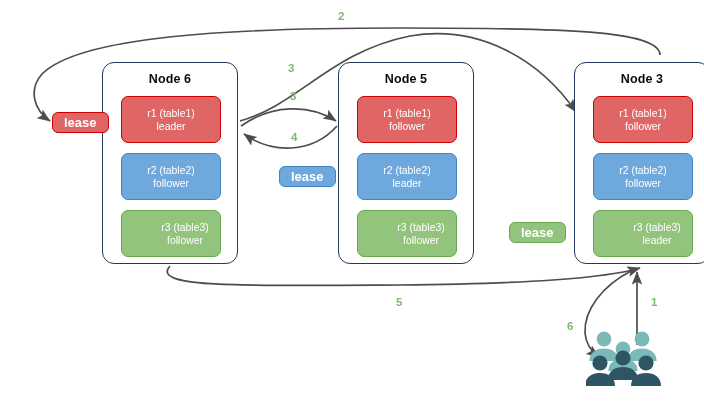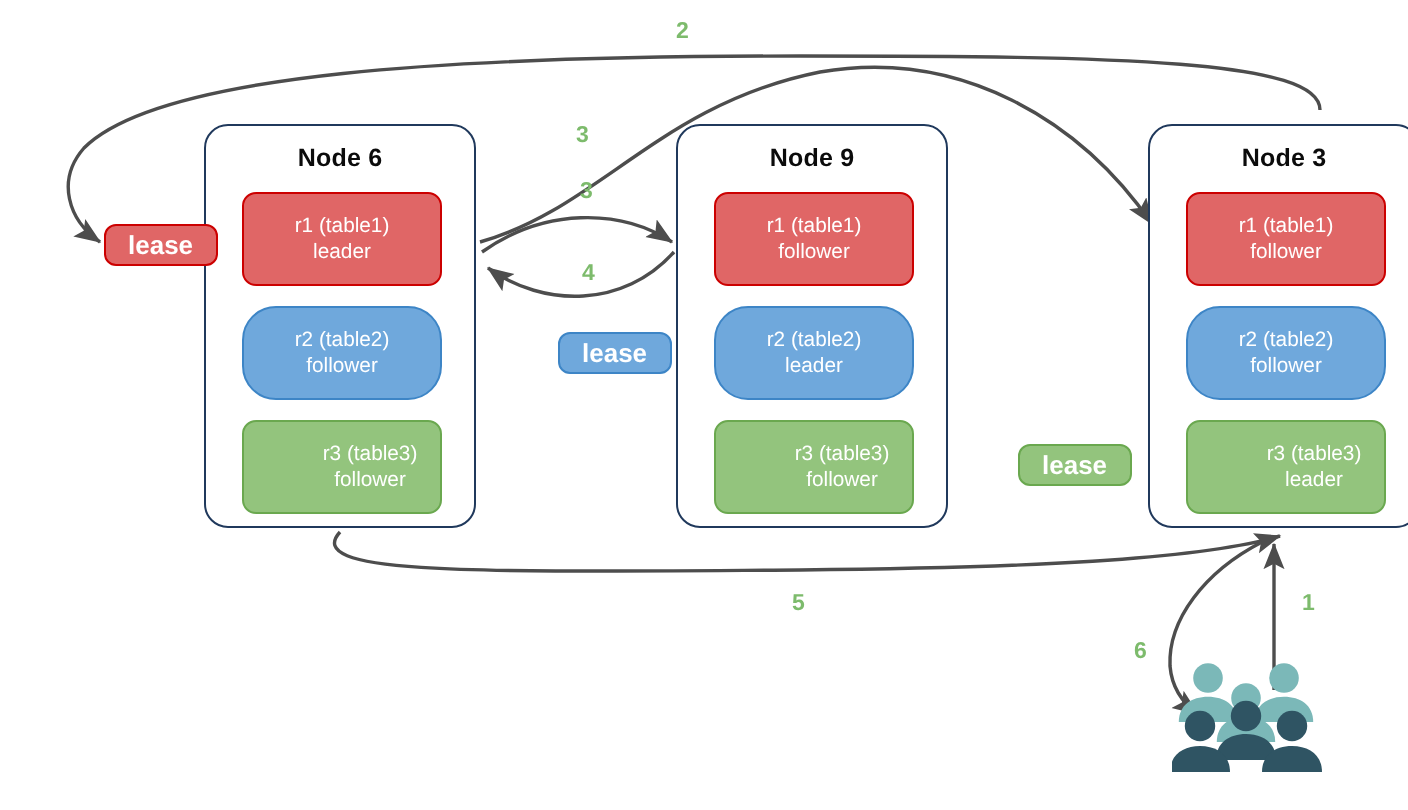--- a/index.html
+++ b/index.html
@@ -53,21 +53,21 @@
     color:#ffffff;
     font-size:10.4px;
     line-height:13px;
     text-align:center;
   }
   .replica .l1,.replica .l2{display:block;white-space:nowrap;}
   .r-red{background:#e06666;border:1.4px solid #cc0000;}
   .r-blue{background:#6fa8dc;border:1.4px solid #3d85c6;}
   .r-green{background:#93c47d;border:1.4px solid #6aa84f;padding-left:28px;}
   .slot0{top:33px;}
-  .slot1{top:90px;border-radius:17px;}
+  .slot1{top:90px;}
   .slot2{top:147px;}
 
   
   .lease{
     position:absolute;
     box-sizing:border-box;
     height:21px;
     padding:0 11px;
     display:flex;
     align-items:center;
@@ -136,21 +136,21 @@
       <span class="l1">r2 (table2)</span>
       <span class="l2">follower</span>
     </div>
     <div class="replica r-green slot2">
       <span class="l1">r3 (table3)</span>
       <span class="l2">follower</span>
     </div>
   </div>
 
   <div class="node" style="left:338px;top:62px;width:136px;height:202px;">
-    <div class="node-title">Node 9</div>
+    <div class="node-title">Node 5</div>
     <div class="replica r-red slot0">
       <span class="l1">r1 (table1)</span>
       <span class="l2">follower</span>
     </div>
     <div class="replica r-blue slot1">
       <span class="l1">r2 (table2)</span>
       <span class="l2">leader</span>
     </div>
     <div class="replica r-green slot2">
       <span class="l1">r3 (table3)</span>

